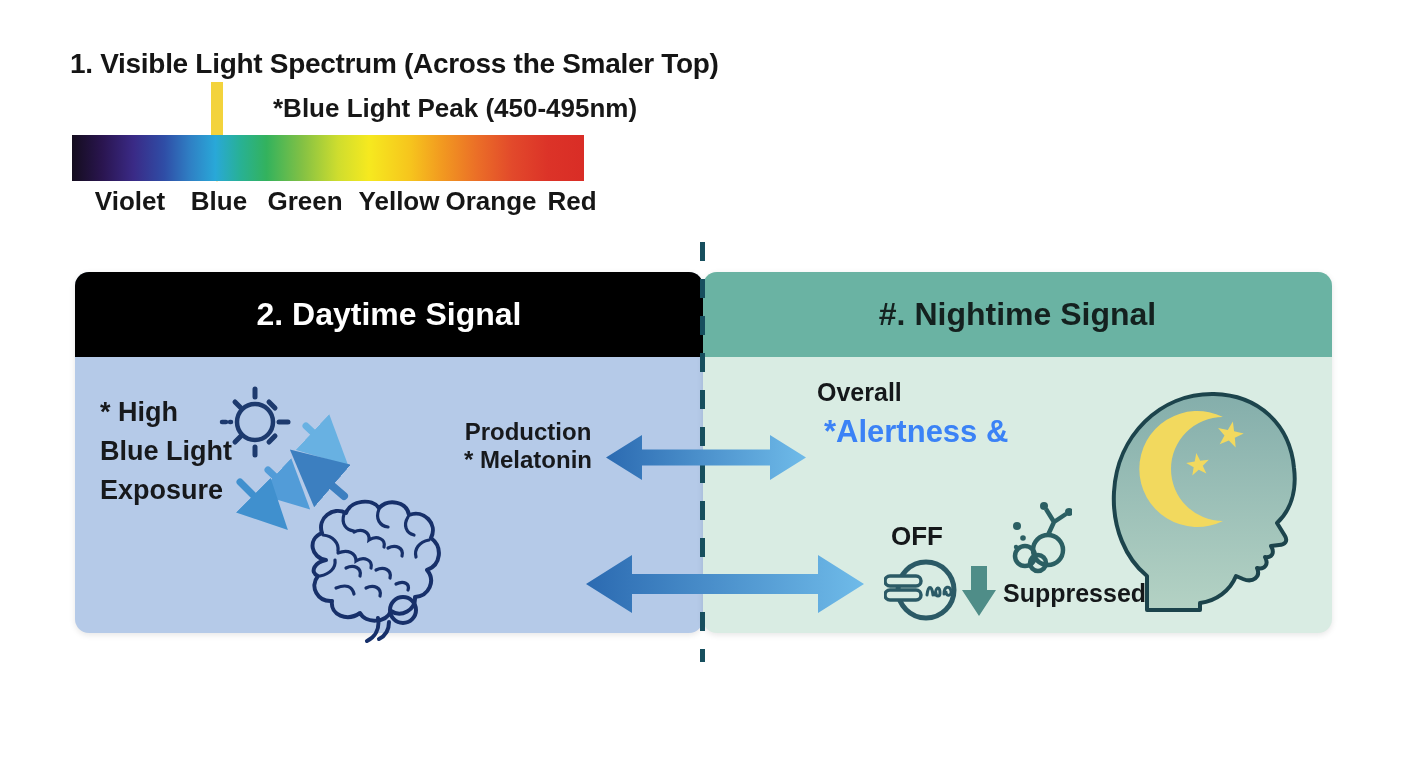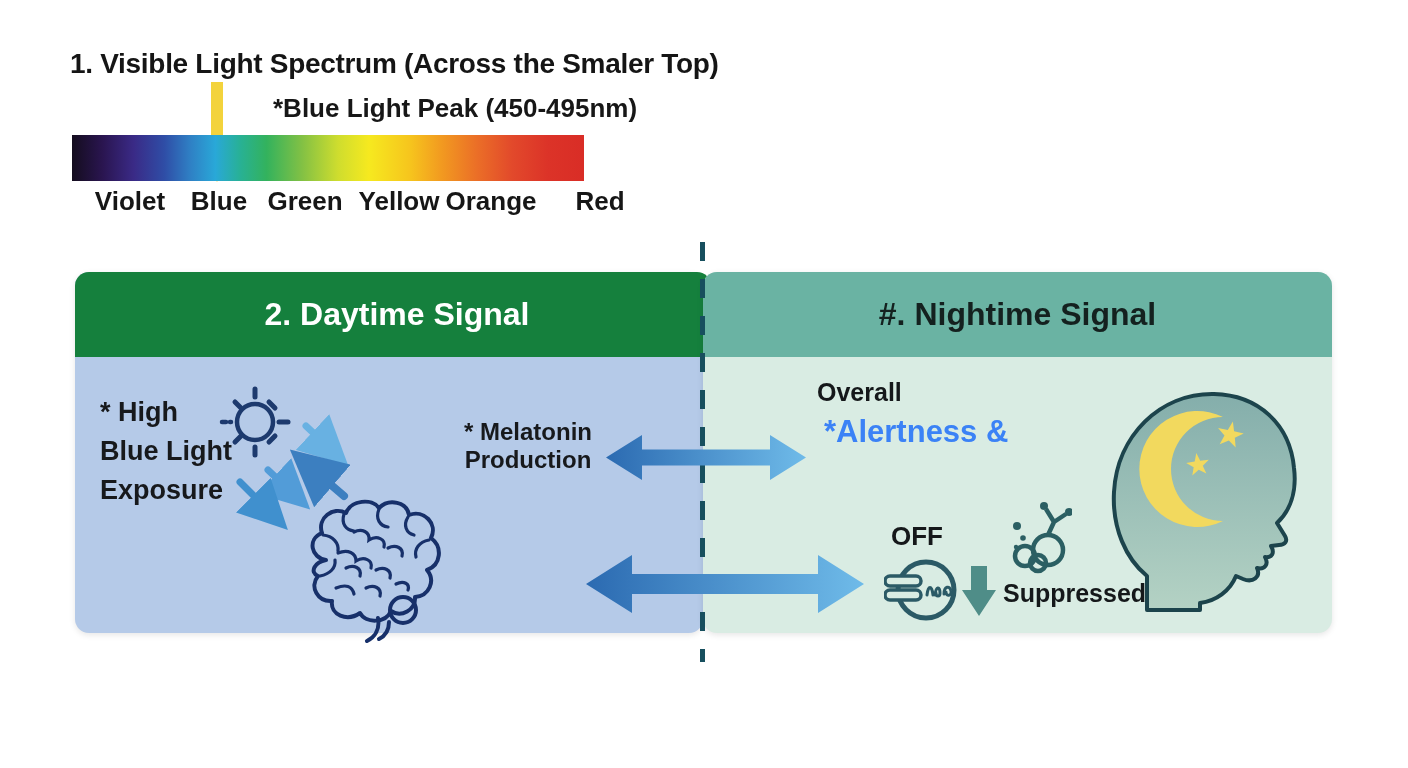--- a/index.html
+++ b/index.html
@@ -17,21 +17,21 @@
       #f6e91f 58%, #f6c51d 66%, #f29b20 72%, #eb6f27 79%, #e2492b 86%,
       #dc3328 93%, #d92d26 100%);}
   .clabel{position:absolute;top:186px;transform:translateX(-50%);font-size:26px;font-weight:800;color:#161616;white-space:nowrap;}
 
   
   .panel{position:absolute;top:272px;height:361px;border-radius:14px;box-shadow:0 2px 6px rgba(0,0,0,0.10);}
   .panel-day{left:75px;width:628px;background:#b5cae8;}
   .panel-night{left:703px;width:629px;background:#d9ece3;}
   .panel-header{position:absolute;left:0;top:0;width:100%;height:85px;border-radius:14px 14px 0 0;
     display:flex;align-items:center;justify-content:center;font-size:32px;font-weight:800;}
-  .header-day{background:#15803d;color:#ffffff;padding-left:8px;}
+  .header-day{background:#000000;color:#ffffff;}
   .header-night{background:#6ab3a3;color:#14211f;}
 
   .divider{left:700px;top:242px;width:5px;height:420px;
     background-image:repeating-linear-gradient(to bottom,#174f5e 0px,#174f5e 19px,transparent 19px,transparent 37px);}
 
   
   .exposure{left:100px;top:393px;font-size:27px;font-weight:800;line-height:39px;color:#17191c;white-space:nowrap;}
   .melatonin-block{left:448px;top:418px;width:160px;text-align:center;font-size:24px;font-weight:800;line-height:28px;color:#17191c;}
 
   
@@ -54,21 +54,21 @@
     <polygon points="6,70 38,70 22,100" fill="#f3d33c"></polygon>
   </svg>
 
   <div class="abs spectrum-bar"></div>
 
   <span class="clabel" style="left:130px">Violet</span>
   <span class="clabel" style="left:219px">Blue</span>
   <span class="clabel" style="left:305px">Green</span>
   <span class="clabel" style="left:399px">Yellow</span>
   <span class="clabel" style="left:491px">Orange</span>
-  <span class="clabel" style="left:600px">Red</span>
+  <span class="clabel" style="left:572px">Red</span>
 
   <div class="panel panel-day">
     <div class="panel-header header-day">2. Daytime Signal</div>
   </div>
   <div class="panel panel-night">
     <div class="panel-header header-night">#. Nightime Signal</div>
   </div>
 
   <div class="abs divider"></div>
 
@@ -135,22 +135,22 @@
       <path d="M 92,50 C 100,46 108,50 106,58"></path>
       <path d="M 50,70 C 58,66 66,70 64,78"></path>
       <path d="M 80,72 C 88,68 96,72 94,80"></path>
       <path d="M 40,90 C 50,86 56,88 58,96"></path>
       <path d="M 70,90 C 78,86 86,90 84,98"></path>
       <path d="M 100,86 C 108,82 114,86 112,92"></path>
     </g>
   </svg>
 
   <div class="abs melatonin-block">
+    <div>Production</div>
     <div>* Melatonin</div>
-    <div>Production</div>
   </div>
 
   <svg class="abs" style="left:606px;top:433px;" width="200" height="49" viewBox="0 0 200 49">
     <defs>
         <linearGradient id="g1" x1="0" y1="0" x2="1" y2="0">
       <stop offset="0" stop-color="#2b6ab1"></stop>
           <stop offset="1" stop-color="#6fbbe9"></stop>
     </linearGradient>
       </defs>
     <polygon points="0,24.5 36,2 36,16.5 164,16.5 164,2 200,24.5 164,47 164,32.5 36,32.5 36,47" fill="url(#g1)"></polygon>

